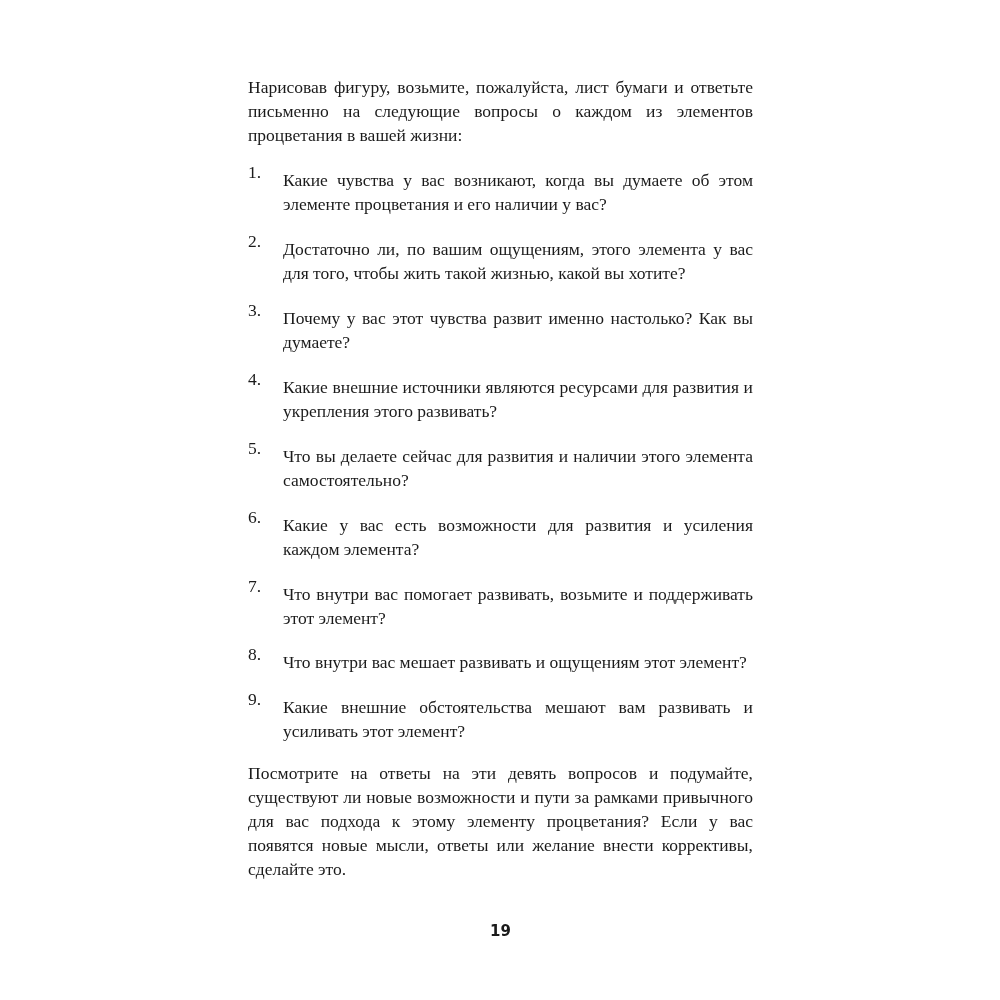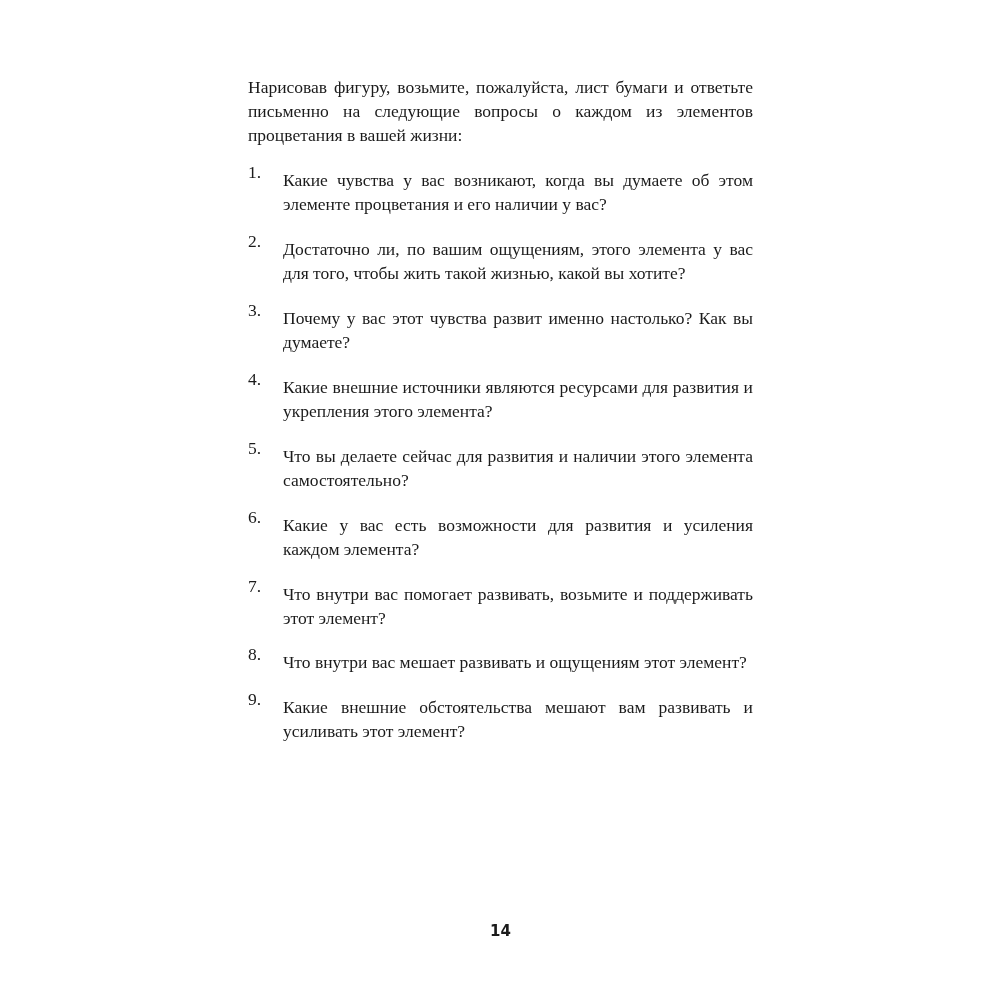--- a/index.html
+++ b/index.html
@@ -79,21 +79,21 @@
       <li class="question">
         <span class="q-num">2.</span>
         <span class="q-text">Достаточно ли, по вашим ощущениям, этого элемента у вас для того, чтобы жить такой жизнью, какой вы хотите?</span>
       </li>
       <li class="question">
         <span class="q-num">3.</span>
         <span class="q-text">Почему у вас этот чувства развит именно настолько? Как вы думаете?</span>
       </li>
       <li class="question">
         <span class="q-num">4.</span>
-        <span class="q-text">Какие внешние источники являются ресурсами для развития и укрепления этого элемента?</span>
+        <span class="q-text">Какие внешние источники являются ресурсами для развития и укрепления этого развивать?</span>
       </li>
       <li class="question">
         <span class="q-num">5.</span>
         <span class="q-text">Что вы делаете сейчас для развития и наличии этого элемента самостоятельно?</span>
       </li>
       <li class="question">
         <span class="q-num">6.</span>
         <span class="q-text">Какие у вас есть возможности для развития и усиления каждом элемента?</span>
       </li>
       <li class="question">
@@ -103,17 +103,18 @@
       <li class="question">
         <span class="q-num">8.</span>
         <span class="q-text">Что внутри вас мешает развивать и ощущениям этот элемент?</span>
       </li>
       <li class="question">
         <span class="q-num">9.</span>
         <span class="q-text">Какие внешние обстоятельства мешают вам развивать и усиливать этот элемент?</span>
       </li>
     </ol>
 
+    <p class="para outro">Посмотрите на ответы на эти девять вопросов и подумайте, существуют ли новые возможности и пути за рамками привычного для вас подхода к этому элементу процветания? Если у вас появятся новые мысли, ответы или желание внести коррективы, сделайте это.</p>
 
   </div>
 
-  <div class="page-number">14</div>
+  <div class="page-number">19</div>
 </div>
 
 </body></html>

